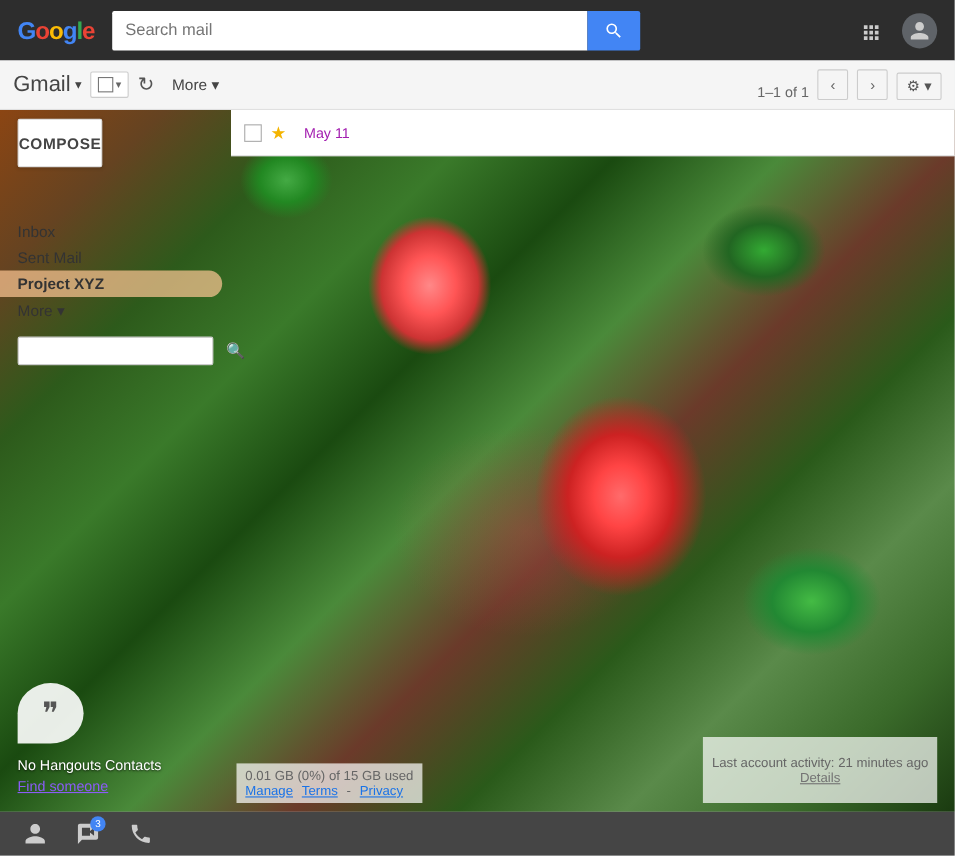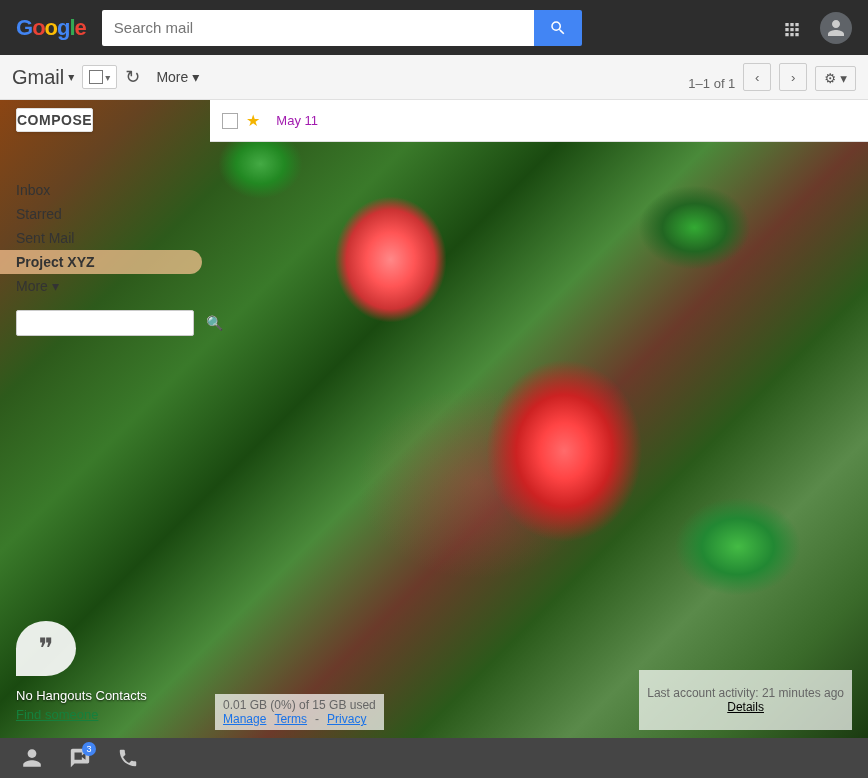--- a/index.html
+++ b/index.html
@@ -222,21 +222,21 @@
       position: relative;
       z-index: 10;
     }
     .compose-btn {
       display: flex;
       align-items: center;
       justify-content: center;
       background: white;
       border: 1px solid #e0e0e0;
       border-radius: 2px;
-      height: 24px;
+      height: 44px;
       margin: 0 16px 12px 16px;
       cursor: pointer;
       font-size: 14px;
       font-weight: bold;
       color: #444;
       letter-spacing: 0.5px;
       box-shadow: 0 1px 3px rgba(0,0,0,0.15);
     }
 
     .nav-items { list-style: none; margin-top: 46px; }
@@ -313,21 +313,21 @@
     }
     .hangouts-text {
       font-size: 13px;
       color: white;
       text-shadow: 0 1px 2px rgba(0,0,0,0.7);
       margin-bottom: 4px;
       margin-top: 12px;
     }
     .hangouts-link {
       font-size: 13px;
-      color: #15803d;
+      color: #8b5cf6;
       cursor: pointer;
       text-decoration: underline;
     }
 
     
     .email-area {
       flex: 1;
       position: relative;
       z-index: 10;
     }
@@ -432,21 +432,21 @@
       position: absolute;
       bottom: 48px;
       right: 16px;
       font-size: 12px;
       color: #666;
       background: rgba(255,255,255,0.7);
       padding: 16px 8px;
       text-align: center;
       z-index: 10;
     }
-    .details-link { color: #000000; cursor: pointer; text-decoration: underline; font-size: 12px; }
+    .details-link { color: #737373; cursor: pointer; text-decoration: underline; font-size: 12px; }
   </style>
 </head>
 <body>
 
 <div class="google-bar">
   <div class="google-logo">
     <span class="g">G</span><span class="o1">o</span><span class="o2">o</span><span class="g2">g</span><span class="l">l</span><span class="e">e</span>
   </div>
   <div class="search-container">
     <input class="search-input" type="text" placeholder="Search mail" style="">
@@ -504,23 +504,20 @@
 
   <div class="sidebar">
     <button class="compose-btn">
       <span>COMPOSE</span>
     </button>
     <ul class="nav-items">
       <li class="nav-item">
         <span>Inbox</span>
       </li>
       <li class="nav-item">
-        <span>Starred</span>
-      </li>
-      <li class="nav-item">
         <span>Sent Mail</span>
       </li>
       <li class="nav-item active">
         <span>Project XYZ</span>
       </li>
     </ul>
     <div class="more-link">
       <span>More</span>
       <span>▾</span>
     </div>

